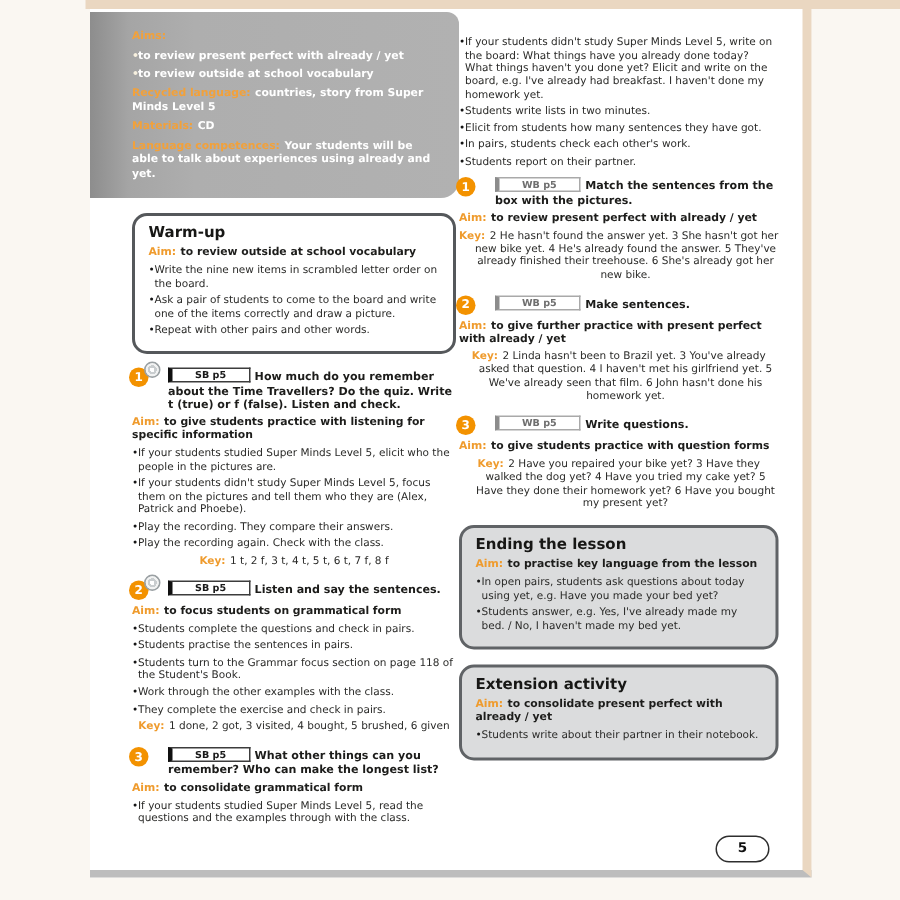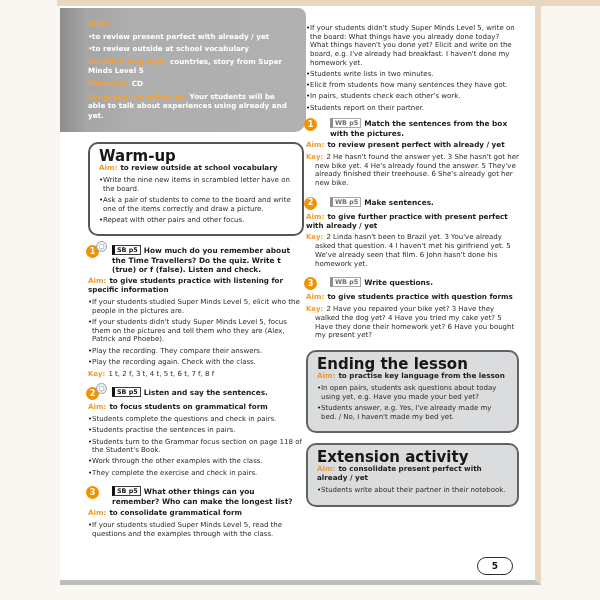--- a/index.html
+++ b/index.html
@@ -17,39 +17,39 @@
   ul.dots{list-style:none;margin:0 0 3px;padding:0;}
   ul.dots li{position:relative;padding-left:4px;margin:0 0 2.5px;font-size:7px;line-height:8.7px;}
   ul.dots li::before{content:"\2022";position:absolute;left:0;top:0;color:#151515;}
   .aims-box ul.dots li{font-size:7.2px;line-height:9.2px;margin-bottom:3px;}
   .aims-box ul.dots li::before{color:#f7f0df;}
   
   .col-left{position:absolute;left:28px;top:136px;width:216px;}
   .col-right{position:absolute;left:246px;top:18px;width:213px;}
   
   .panel{border:2px solid #55585b;border-radius:10px;padding:6px 9px 7px;background:#fff;}
-  .panel h2{margin:0 0 2px;font-size:15px;line-height:12px;color:#171715;}
+  .panel h2{margin:0 0 2px;font-size:10px;line-height:12px;color:#171715;}
   .panel.gray{background:#dbdcdd;border-color:#606366;}
   .warmup{margin-bottom:9px;}
   .endbox{margin-top:10px;}
   
   .aim{margin:3px 0;font-weight:bold;font-size:7.2px;line-height:8.9px;color:#1d1d1b;}
   .lab{color:#ef9b2d;font-weight:bold;margin-right:3px;margin-top:12px;}
-  .key{margin:2px 0 0;font-size:7px;line-height:8.7px;padding-left:9px;text-indent:-9px;}
+  .key{margin:2px 0 0;font-size:7px;line-height:8.7px;padding-left:9px;text-indent:-9px;text-align:center;}
   
   .activity{margin-bottom:9px;}
   .act-head{position:relative;padding-left:24px;font-size:7.4px;line-height:9.3px;font-weight:bold;
             color:#1c1c1a;margin-bottom:3px;min-height:13px;}
   .num-circle{position:absolute;left:-2px;top:0;width:13px;height:13px;border-radius:50%;
               background:#f39200;color:#fff;font-size:8px;font-weight:bold;
               display:flex;align-items:center;justify-content:center;}
   .cd{position:absolute;left:8px;top:-4px;width:11px;height:11px;border-radius:50%;
       background:radial-gradient(circle at 50% 50%,#ffffff 0 1.5px,#c9cdcf 1.5px 3px,#f1f2f2 3px 4.5px,#b6babc 4.5px);
       border:1px solid #9aa0a3;box-sizing:border-box;}
-  .tag{display:inline-block;border:1px solid #3c3c3c;border-left:3px solid #101010;padding:0 2px;
+  .tag{display:inline-block;border:1px solid #3c3c3c;border-left:3px solid #101010;padding:0 15px;
        font-size:6.4px;line-height:8px;font-weight:bold;color:#1a1a1a;margin-right:3px;
        vertical-align:1px;white-space:nowrap;}
   .tag.wb{border-color:#a9a9a9;border-left-color:#8c8c8c;color:#6f6f6f;}
   
   .page-pill{position:absolute;left:417px;top:551px;width:34px;height:16px;border:1.6px solid #2e2e2e;
              border-radius:9px;background:#fff;display:flex;align-items:center;justify-content:center;
              font-size:9px;font-weight:bold;color:#111;}
 </style>
 </head>
 <body>
@@ -68,23 +68,23 @@
     <p><span class="lab">Materials:</span><span>CD</span></p>
     <p><span class="lab">Language competences:</span><span>Your students will be able to talk about experiences using already and yet.</span></p>
   </div>
 
   <div class="col-left">
 
     <div class="panel warmup">
       <h2>Warm-up</h2>
       <p class="aim" style="margin-top:0"><span class="lab">Aim:</span><span>to review outside at school vocabulary</span></p>
       <ul class="dots">
-        <li>Write the nine new items in scrambled letter have on the board.</li>
+        <li>Write the nine new items in scrambled letter order on the board.</li>
         <li>Ask a pair of students to come to the board and write one of the items correctly and draw a picture.</li>
-        <li>Repeat with other pairs and other focus.</li>
+        <li>Repeat with other pairs and other words.</li>
       </ul>
     </div>
 
     <div class="activity">
       <div class="act-head">
         <span class="num-circle">
             <span>1</span>
           </span>
         <span class="cd"></span>
         <span class="tag">SB p5</span><span>How much do you remember about the Time Travellers? Do the quiz. Write t (true) or f (false). Listen and check.</span>
@@ -108,20 +108,21 @@
         <span class="tag">SB p5</span><span>Listen and say the sentences.</span>
       </div>
       <p class="aim"><span class="lab">Aim:</span><span>to focus students on grammatical form</span></p>
       <ul class="dots">
         <li>Students complete the questions and check in pairs.</li>
         <li>Students practise the sentences in pairs.</li>
         <li>Students turn to the Grammar focus section on page 118 of the Student's Book.</li>
         <li>Work through the other examples with the class.</li>
         <li>They complete the exercise and check in pairs.</li>
       </ul>
+      <p class="key"><span class="lab">Key:</span><span>1 done, 2 got, 3 visited, 4 bought, 5 brushed, 6 given</span></p>
     </div>
 
     <div class="activity">
       <div class="act-head">
         <span class="num-circle">
             <span>3</span>
           </span>
         <span class="tag">SB p5</span><span>What other things can you remember? Who can make the longest list?</span>
       </div>
       <p class="aim"><span class="lab">Aim:</span><span>to consolidate grammatical form</span></p>

